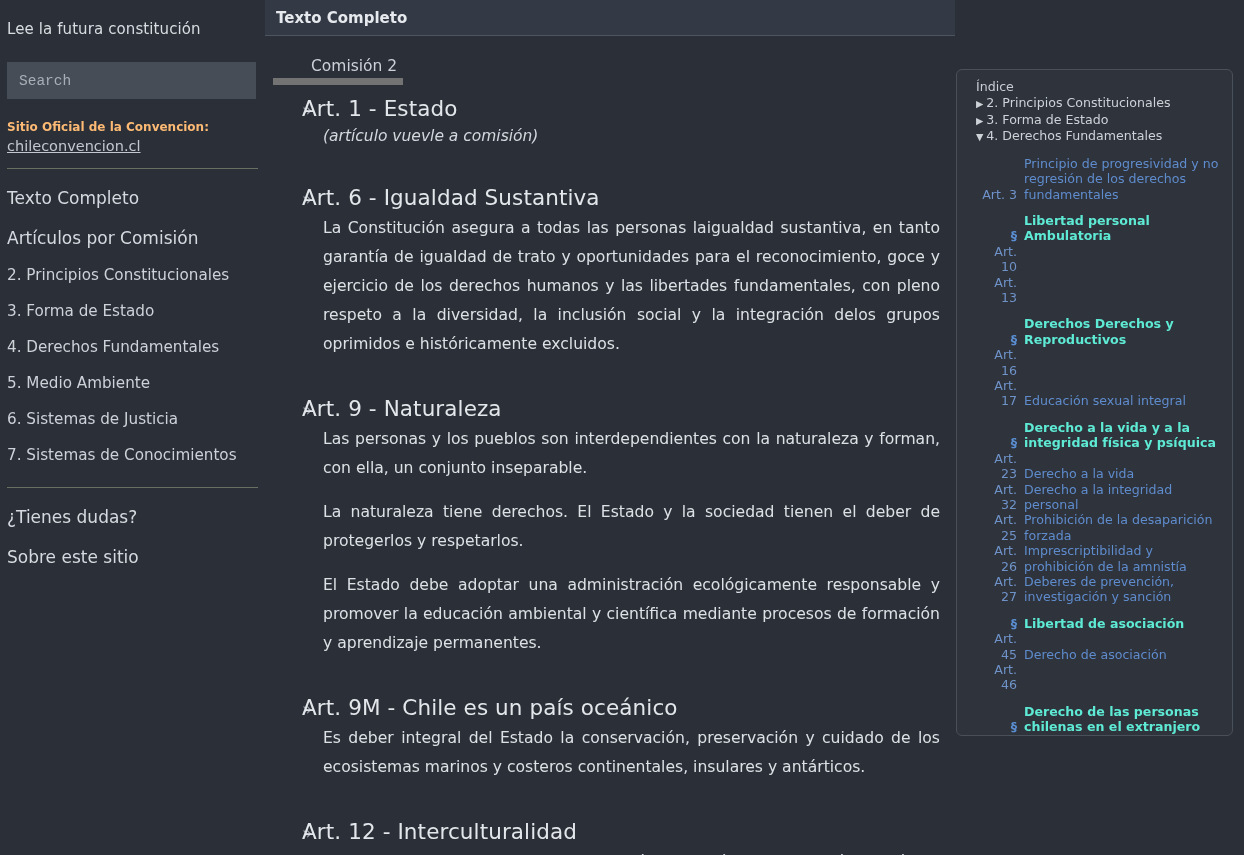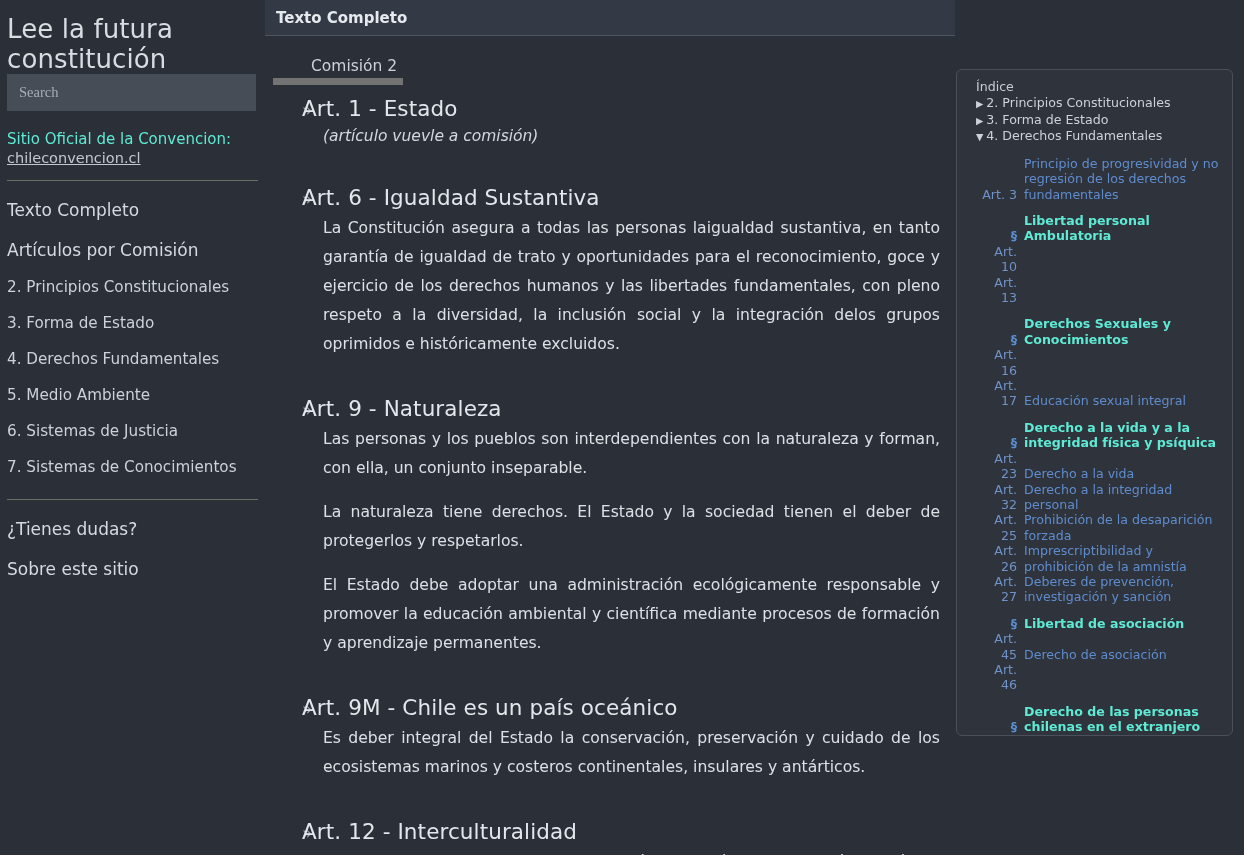--- a/index.html
+++ b/index.html
@@ -14,46 +14,48 @@
 
   
   #left-sidebar {
     position: absolute;
     left: 0; top: 0;
     width: 265px; height: 855px;
     background: #2b3038;
     padding: 14px 8px 0 7px;
   }
   .site-title {
-    font-size: 26px;
+    font-size: 15px;
     line-height: 30px;
     color: #d9dde2;
     font-weight: 400;
     letter-spacing: 0.1px;
+    margin-bottom: 18px;
   }
   .search-box {
     display: block;
     width: 249px;
     height: 37px;
     background: #474d57;
     border: none;
     border-radius: 0;
     color: #c6cbd2;
     font-size: 14.5px;
-    font-family: Liberation Serif, serif;
+    font-family: Liberation Mono, monospace;
     padding: 0 12px;
     outline: none;
     margin-bottom: 19px;
   }
   .search-box::placeholder { color: #a8aeb6; opacity: 1; }
 
   .official-label {
-    font-size: 15px;
-    color: #5eead4;
+    font-size: 12px;
+    color: #fdba74;
     line-height: 19px;
+    font-weight: bold;
   }
   .official-link {
     font-size: 14.5px;
     color: #c3c8d0;
     text-decoration: underline;
     display: block;
     line-height: 19px;
     cursor: pointer;
   }
   .hr-line {
@@ -305,21 +307,21 @@
         </div>
         <div class="idx-row">
           <span class="idx-num">Art. 13</span>
           <span class="idx-label"></span>
         </div>
       </div>
       <div class="idx-gap-top"></div>
       <div class="idx-rows">
         <div class="idx-row section">
           <span class="idx-num">§</span>
-          <span class="idx-label">Derechos Sexuales y Conocimientos</span>
+          <span class="idx-label">Derechos Derechos y Reproductivos</span>
         </div>
         <div class="idx-row">
           <span class="idx-num">Art. 16</span>
           <span class="idx-label"></span>
         </div>
         <div class="idx-row">
           <span class="idx-num">Art. 17</span>
           <span class="idx-label">Educación sexual integral</span>
         </div>
       </div>

